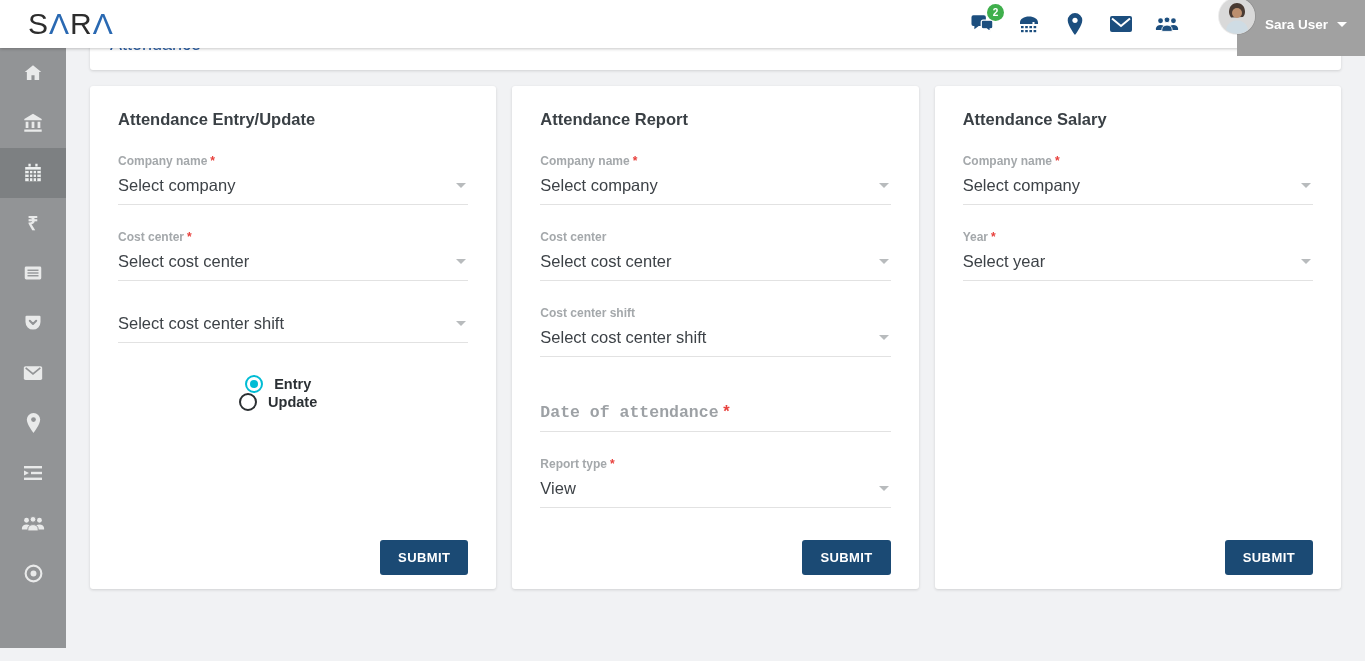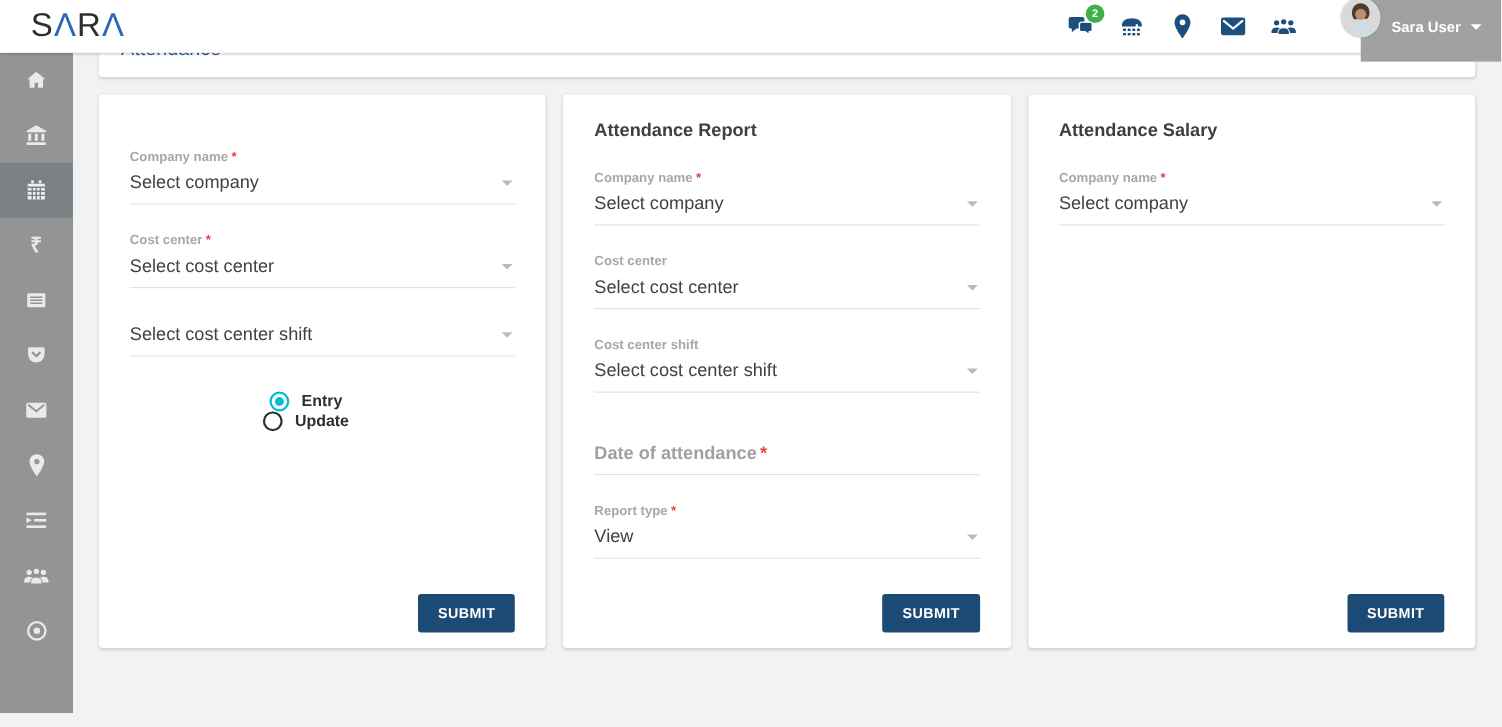--- a/index.html
+++ b/index.html
@@ -80,21 +80,21 @@
     border-bottom:1px solid #e2e2e2;
     display:flex; justify-content:space-between; align-items:center;
     cursor:pointer;
   }
   .select-caret {
     width:0; height:0; border-left:5px solid transparent;
     border-right:5px solid transparent; border-top:5px solid #b8bbbd;
     margin-right:2px;
   }
   .date-field { margin-top:38px; }
-  .date-field .field-value { color:#9da1a5; font-weight:600; cursor:text; }
+  .date-field .field-value { color:#9da1a5; font-weight:600; cursor:text;font-family:Liberation Mono, monospace; }
   .radio-row { margin-top:32px; display:flex; align-items:center;flex-direction:column; }
   .radio { display:flex; align-items:center; margin-right:30px; cursor:pointer; }
   .rb {
     width:18px; height:18px; border-radius:50%;
     border:2px solid #2b2f32; position:relative; display:inline-block;
   }
   .rb.selected { border-color:#00bcd4; }
   .rb.selected::after {
     content:''; position:absolute; left:3px; top:3px; right:3px; bottom:3px;
     background:#00bcd4; border-radius:50%;
@@ -263,20 +263,21 @@
 </div>
 
 <div class="main">
   <div class="title-card">
     <span class="page-title">Attendance</span>
   </div>
 
   <div class="cards">
 
     <div class="card">
+      <div class="card-title">Attendance Entry/Update</div>
       <div class="field">
         <div class="field-label"><span>Company name</span><span class="req">*</span></div>
         <div class="field-value">
             <span>Select company</span>
             <span class="select-caret"></span>
           </div>
       </div>
       <div class="field">
         <div class="field-label"><span>Cost center</span><span class="req">*</span></div>
         <div class="field-value">
@@ -343,17 +344,24 @@
 
     <div class="card">
       <div class="card-title">Attendance Salary</div>
       <div class="field">
         <div class="field-label"><span>Company name</span><span class="req">*</span></div>
         <div class="field-value">
             <span>Select company</span>
             <span class="select-caret"></span>
           </div>
       </div>
+      <div class="field">
+        <div class="field-label"><span>Year</span><span class="req">*</span></div>
+        <div class="field-value">
+            <span>Select year</span>
+            <span class="select-caret"></span>
+          </div>
+      </div>
       <button class="submit">SUBMIT</button>
     </div>
 
   </div>
 </div>
 
 </body></html>

